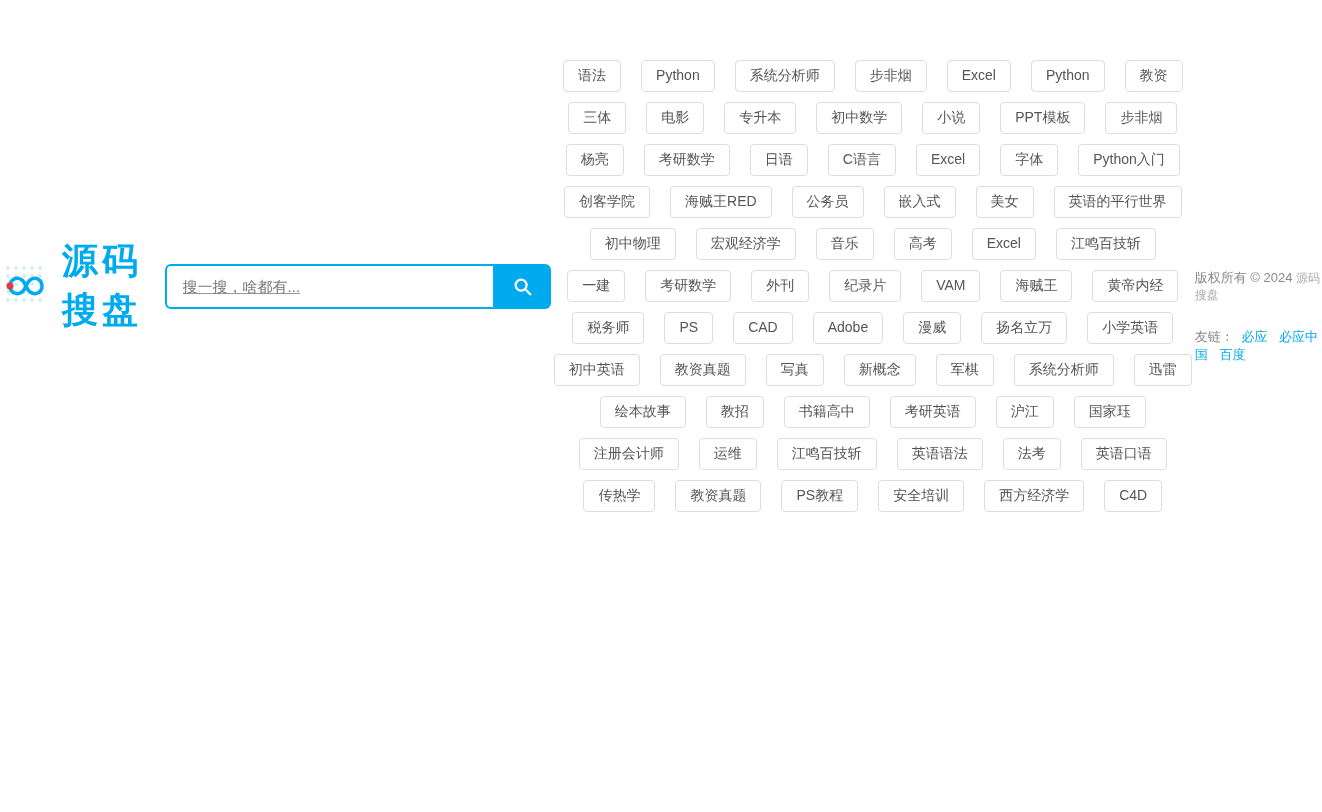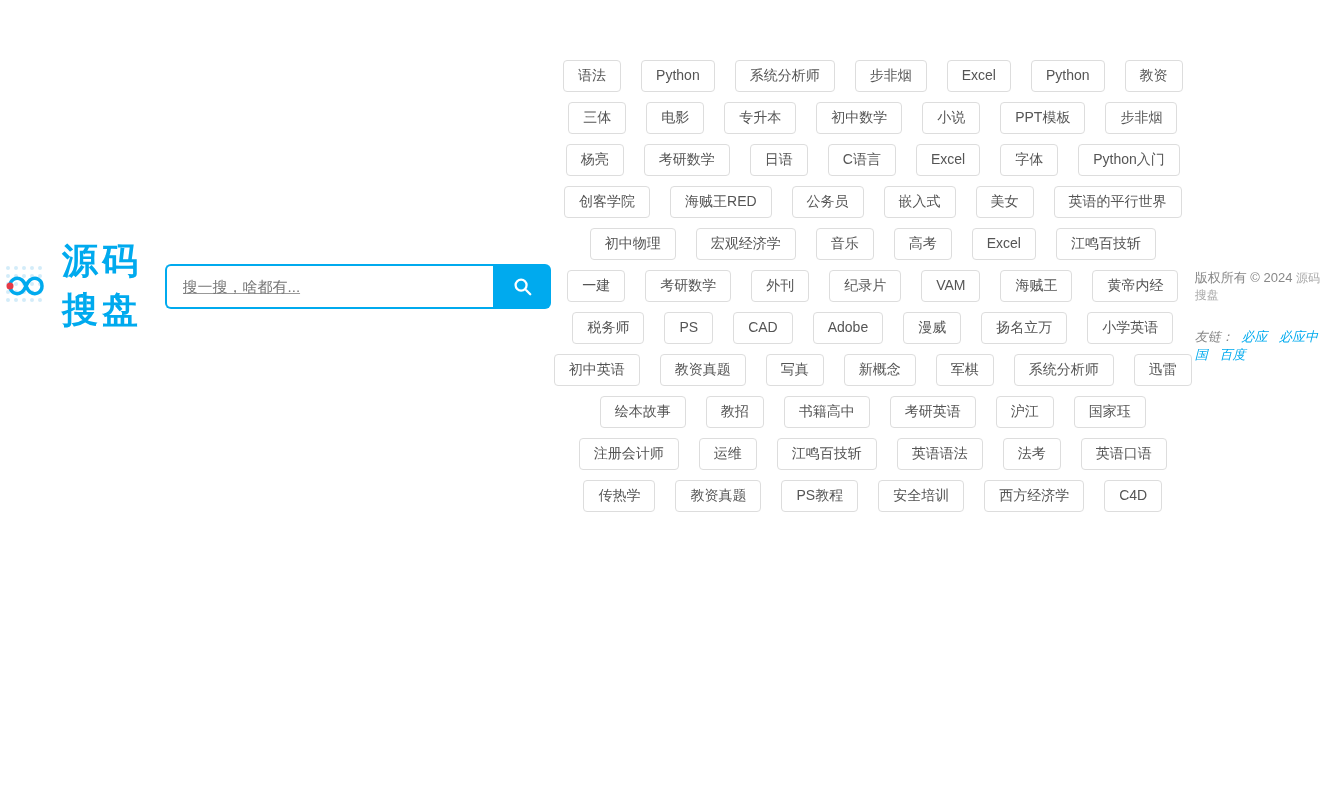--- a/index.html
+++ b/index.html
@@ -90,21 +90,20 @@
     }
     .footer {
       margin-top: 20px;
       font-size: 13px;
       color: #888;
     }
     .footer-links {
       margin-top: 24px;
       font-size: 13px;
       color: #888;
-      font-style: italic;
     }
     .footer-links a {
       color: #00aaee;
       text-decoration: none;
       margin: 0 4px;
     }
     .footer-brand {
       color: #aaa;
       font-size: 12px;
     }

